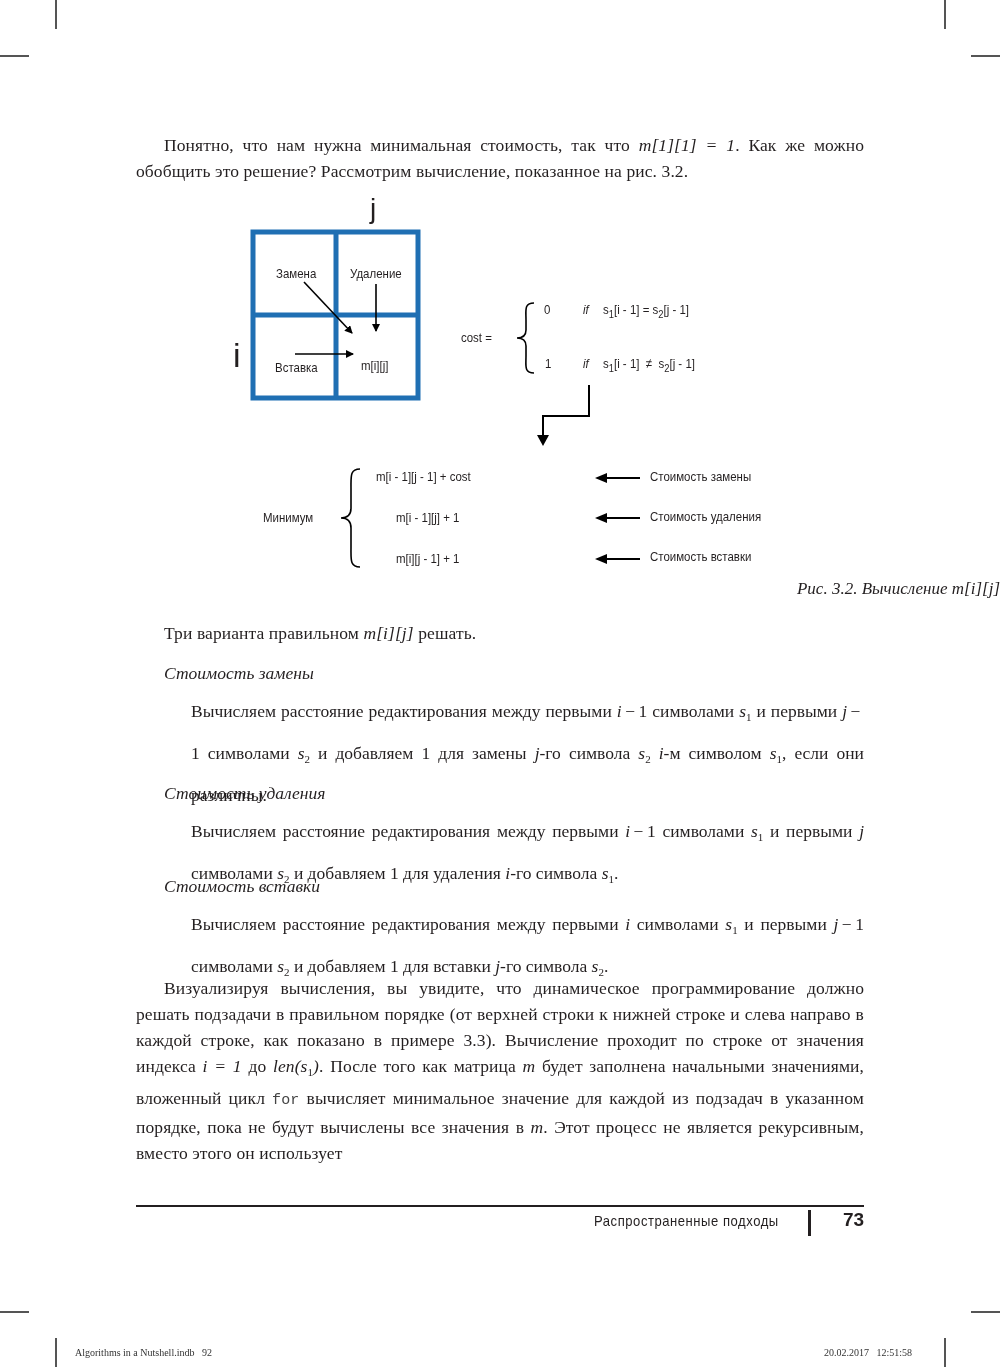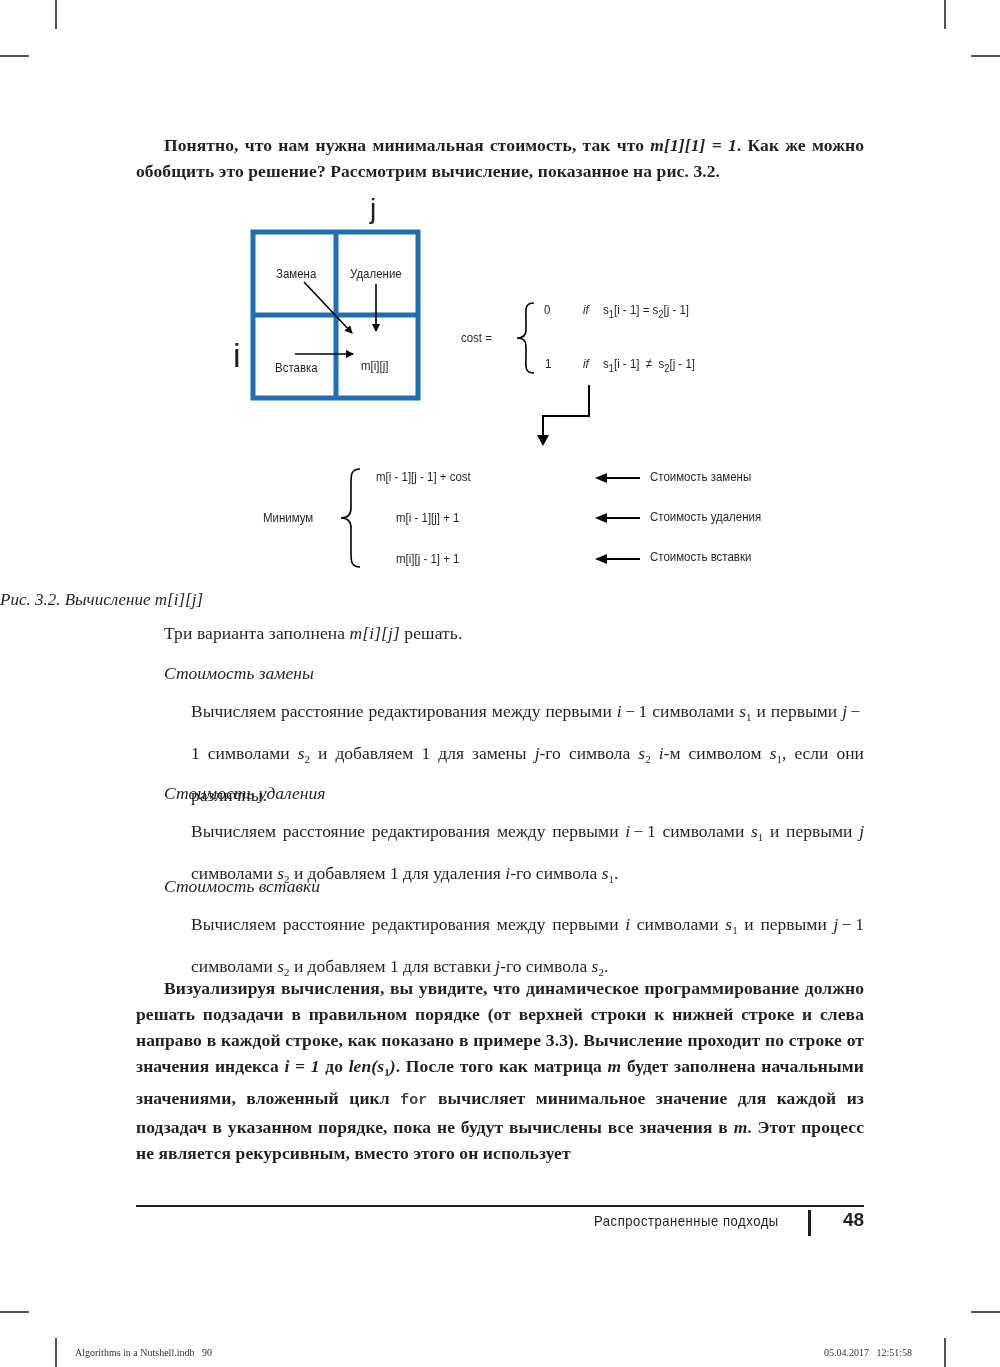--- a/index.html
+++ b/index.html
@@ -8,21 +8,21 @@
     color: #231f20; overflow: hidden;
     font-family: "Liberation Serif", "DejaVu Serif", serif;
   }
   .abs { position: absolute; }
   .crop { position: absolute; background: #555; }
   .para {
     position: absolute; left: 136px; width: 728px;
     font-size: 17.5px; line-height: 26px; text-align: justify;
     letter-spacing: 0.1px;
   }
-  .indent-first { text-indent: 28px; font-weight: bold; }
+  .indent-first { text-indent: 28px; }
   .it { font-style: italic; }
   .subn { font-size: 11px; vertical-align: -4px; }
   .mono { font-family: "Liberation Mono", "DejaVu Sans Mono", monospace; font-size: 15px; color:#444; }
   .term { position: absolute; left: 164px; font-size: 17.5px; font-style: italic; }
   .def { position: absolute; left: 191px; width: 673px; font-size: 17.5px; line-height: 36px; text-align: justify; }
   .diag { font-family: "Liberation Sans", "DejaVu Sans", sans-serif; color: #231f20; }
   .diag-text { position: absolute; font-size: 13.5px; transform: scaleX(0.85); transform-origin: left top; white-space: nowrap; }
   .footer-title { position: absolute; left: 594px; top: 1213px; font-family: "Liberation Sans", "DejaVu Sans", sans-serif; font-size: 14.5px; letter-spacing: 0.6px; transform: scaleX(0.9); transform-origin: left top; }
   .footer-num { position: absolute; left: 843px; top: 1209px; font-family: "Liberation Sans", "DejaVu Sans", sans-serif; font-size: 19px; font-weight: bold; }
   .slug { position: absolute; top: 1347px; font-size: 10px; font-family: "Liberation Serif", "DejaVu Serif", serif; color: #333; }
@@ -103,24 +103,24 @@
       <path d="M0,7 L12,2 L12,12 z" fill="#000"></path>
   </svg>
   <div class="diag-text" style="left:650px;top:509px;">Стоимость удаления</div>
   <svg class="abs" style="left:595px;top:552px;" width="46" height="14" viewBox="0 0 46 14">
     <line x1="10" y1="7" x2="45" y2="7" stroke="#000" stroke-width="2"></line>
       <path d="M0,7 L12,2 L12,12 z" fill="#000"></path>
   </svg>
   <div class="diag-text" style="left:650px;top:549px;">Стоимость вставки</div>
 </div>
 
-<div class="abs it" style="left:0;width:1000px;top:579px;text-align:left;font-size:17px;margin-top:11px;">Рис. 3.2. Вычисление m[i][j]</div>
+<div class="abs it" style="left:0;width:1000px;top:579px;text-align:right;font-size:17px;">Рис. 3.2. Вычисление m[i][j]</div>
 
 <p class="para" style="top:620px;margin:0;left:164px;width:700px;">
-  <span>Три варианта заполнена </span><span class="it">m[i][j]</span><span> решать.</span>
+  <span>Три варианта правильном </span><span class="it">m[i][j]</span><span> решать.</span>
 </p>
 
 <div class="term" style="top:663px;">Стоимость замены</div>
 <div class="def" style="top:693px;">
   Вычисляем расстояние редактирования между первыми <span class="it">i</span> − 1 символами <span class="it">s</span><span class="subn">1</span> и&nbsp;первыми <span class="it">j</span> − 1 символами <span class="it">s</span><span class="subn">2</span> и добавляем 1 для замены <span class="it">j</span>-го символа <span class="it">s</span><span class="subn">2</span> <span class="it">i</span>-м символом <span class="it">s</span><span class="subn">1</span>, если они различны.
 </div>
 
 <div class="term" style="top:783px;">Стоимость удаления</div>
 <div class="def" style="top:813px;">
   Вычисляем расстояние редактирования между первыми <span class="it">i</span> − 1 символами <span class="it">s</span><span class="subn">1</span> и&nbsp;первыми <span class="it">j</span> символами <span class="it">s</span><span class="subn">2</span> и добавляем 1 для удаления <span class="it">i</span>-го символа <span class="it">s</span><span class="subn">1</span>.
@@ -131,16 +131,16 @@
   Вычисляем расстояние редактирования между первыми <span class="it">i</span> символами <span class="it">s</span><span class="subn">1</span> и&nbsp;первыми <span class="it">j</span> − 1 символами <span class="it">s</span><span class="subn">2</span> и добавляем 1 для вставки <span class="it">j</span>-го символа <span class="it">s</span><span class="subn">2</span>.
 </div>
 
 <p class="para indent-first" style="top:975px;margin:0;">
   <span>Визуализируя вычисления, вы увидите, что динамическое программирование должно решать подзадачи в правильном порядке (от верхней строки к нижней строке и слева направо в каждой строке, как показано в примере 3.3). Вычисление проходит по строке от значения индекса </span><span class="it">i = 1</span><span> до </span><span class="it">len(s<span class="subn" style="font-style:normal">1</span>)</span><span>. После того как матрица </span><span class="it">m</span><span> будет заполнена начальными значениями, вложенный цикл </span><span class="mono">for</span><span> вычисляет минимальное значение для каждой из подзадач в указанном порядке, пока не будут вычислены все значения в </span><span class="it">m</span><span>. Этот процесс не является рекурсивным, вместо этого он использует</span>
 </p>
 
 <div class="abs" style="left:136px;top:1205px;width:728px;height:1.6px;background:#231f20;"></div>
 <div class="footer-title">Распространенные подходы</div>
 <div class="abs" style="left:808px;top:1210px;width:3px;height:26px;background:#231f20;"></div>
-<div class="footer-num">48</div>
+<div class="footer-num">73</div>
 
-<div class="slug" style="left:75px;white-space:pre;">Algorithms in a Nutshell.indb   90</div>
-<div class="slug" style="left:824px;white-space:pre;">05.04.2017   12:51:58</div>
+<div class="slug" style="left:75px;white-space:pre;">Algorithms in a Nutshell.indb   92</div>
+<div class="slug" style="left:824px;white-space:pre;">20.02.2017   12:51:58</div>
 
 </body></html>

